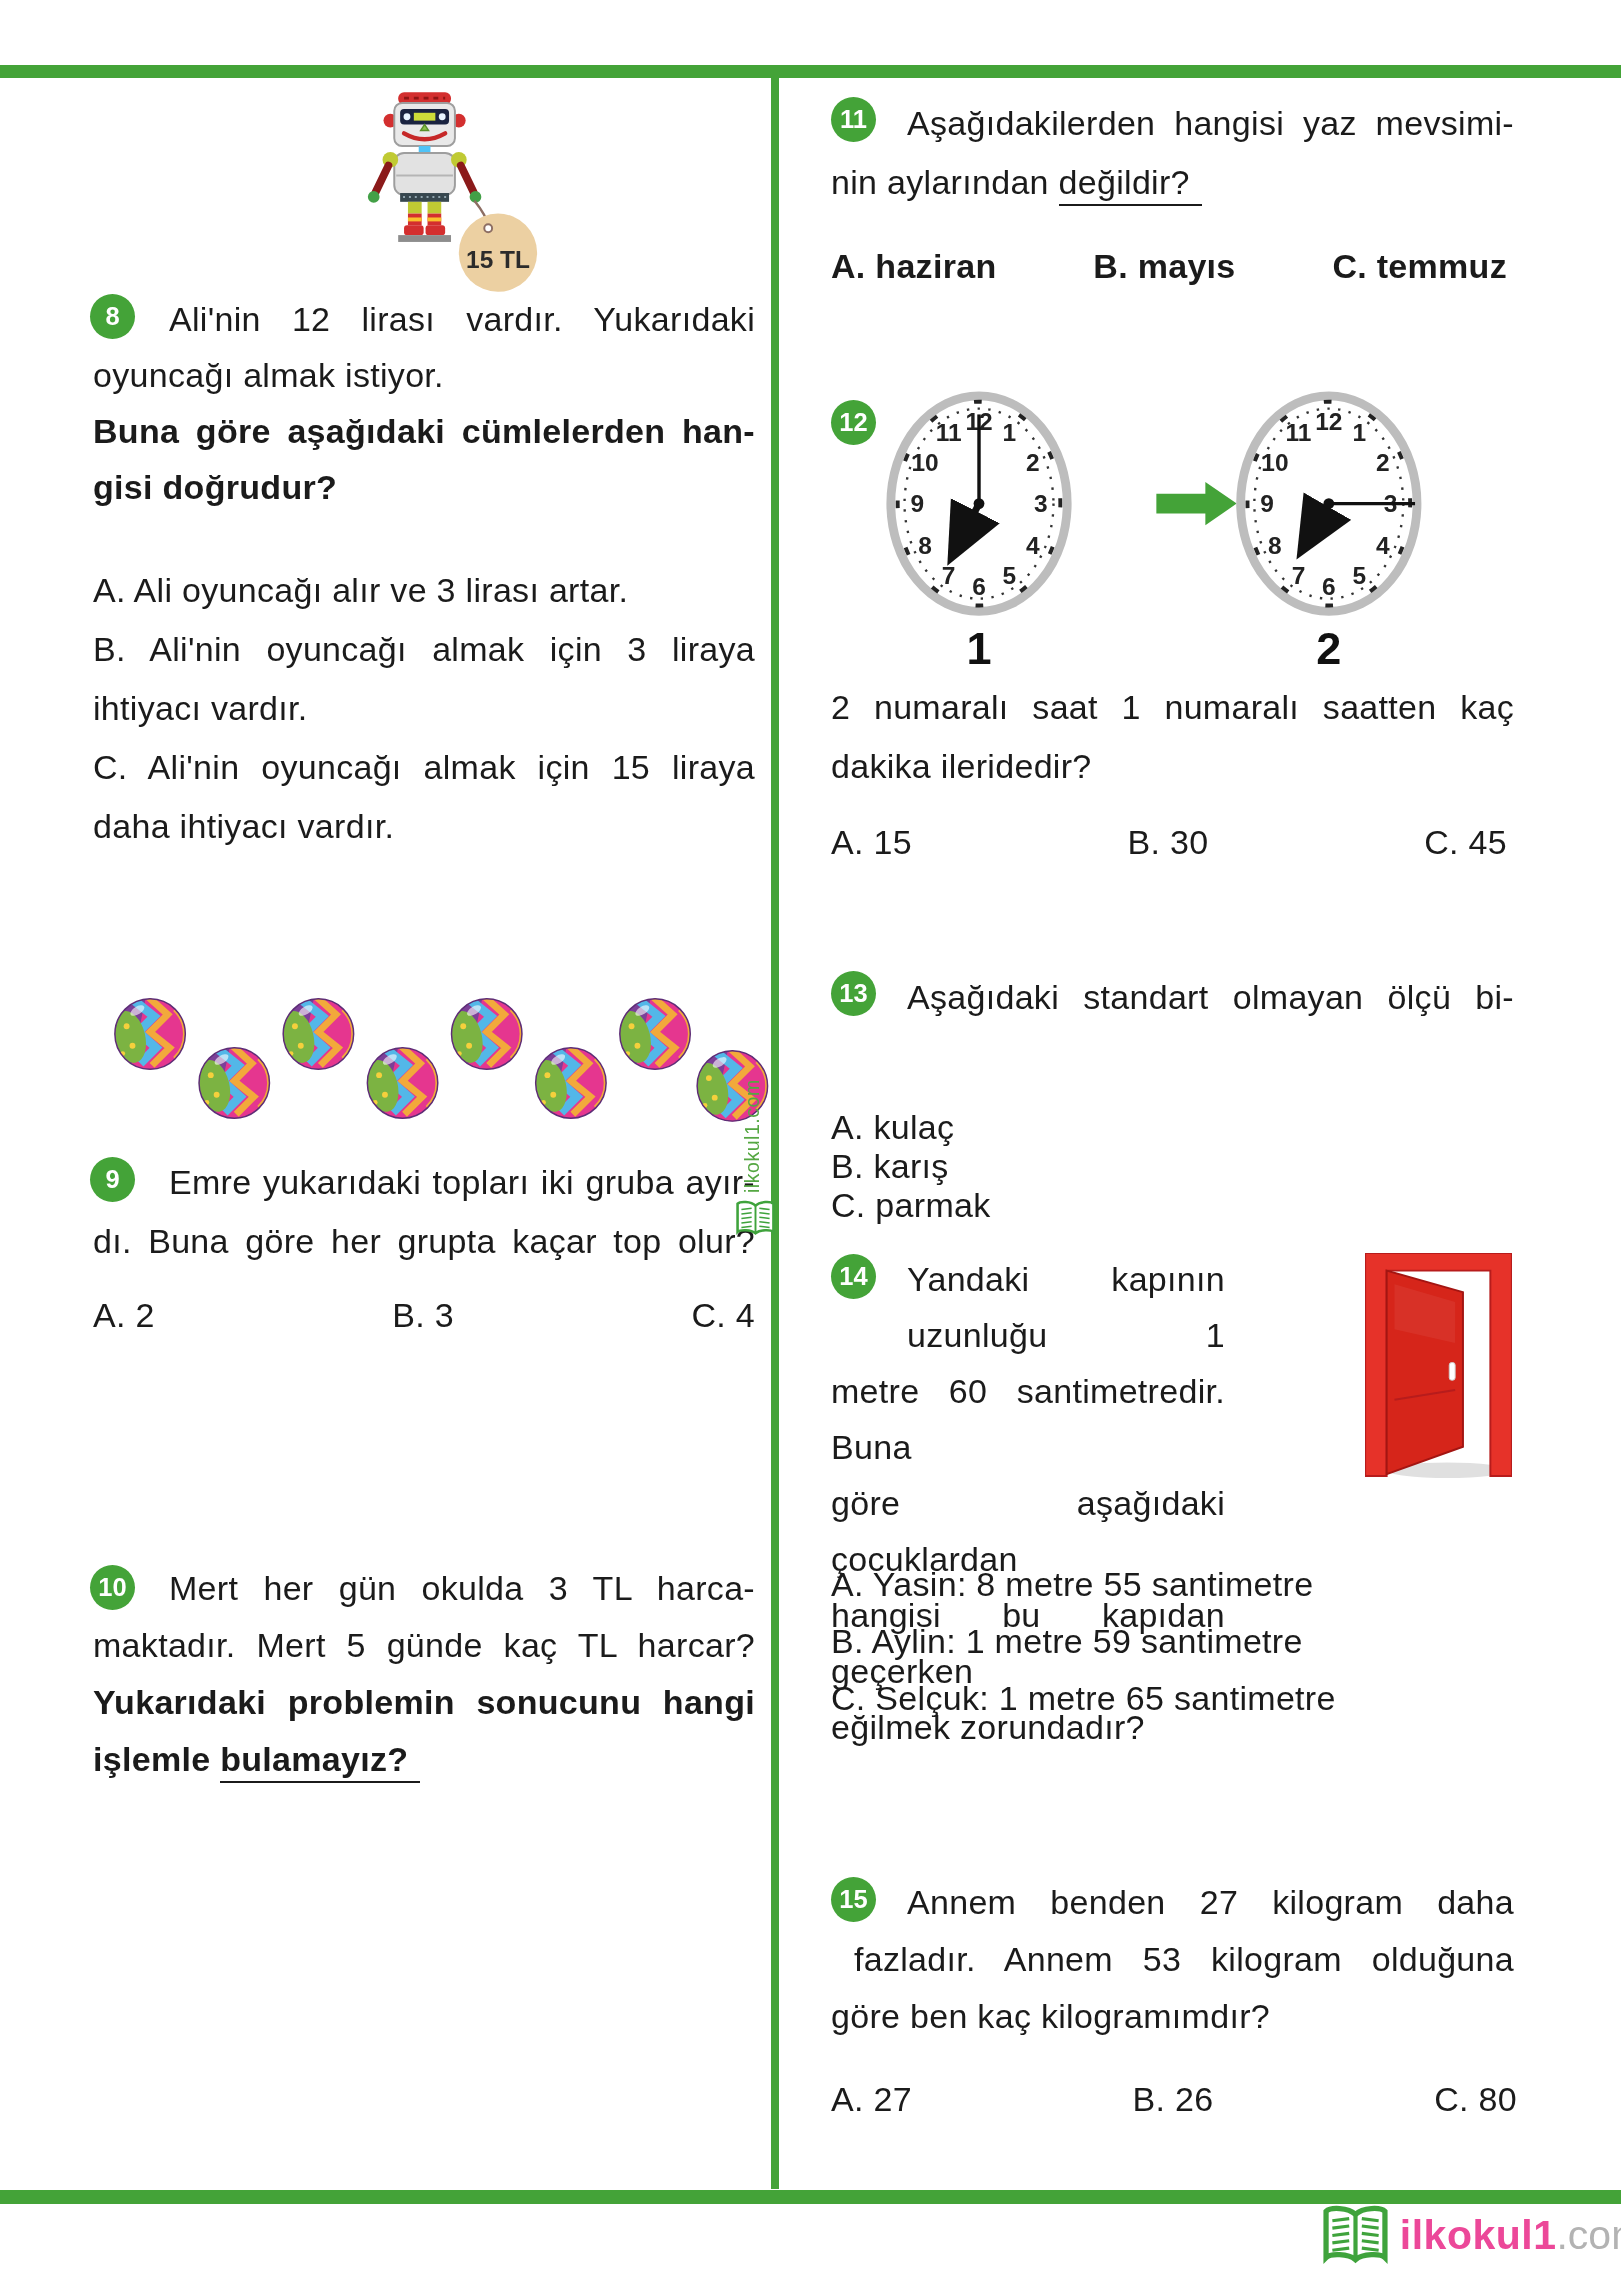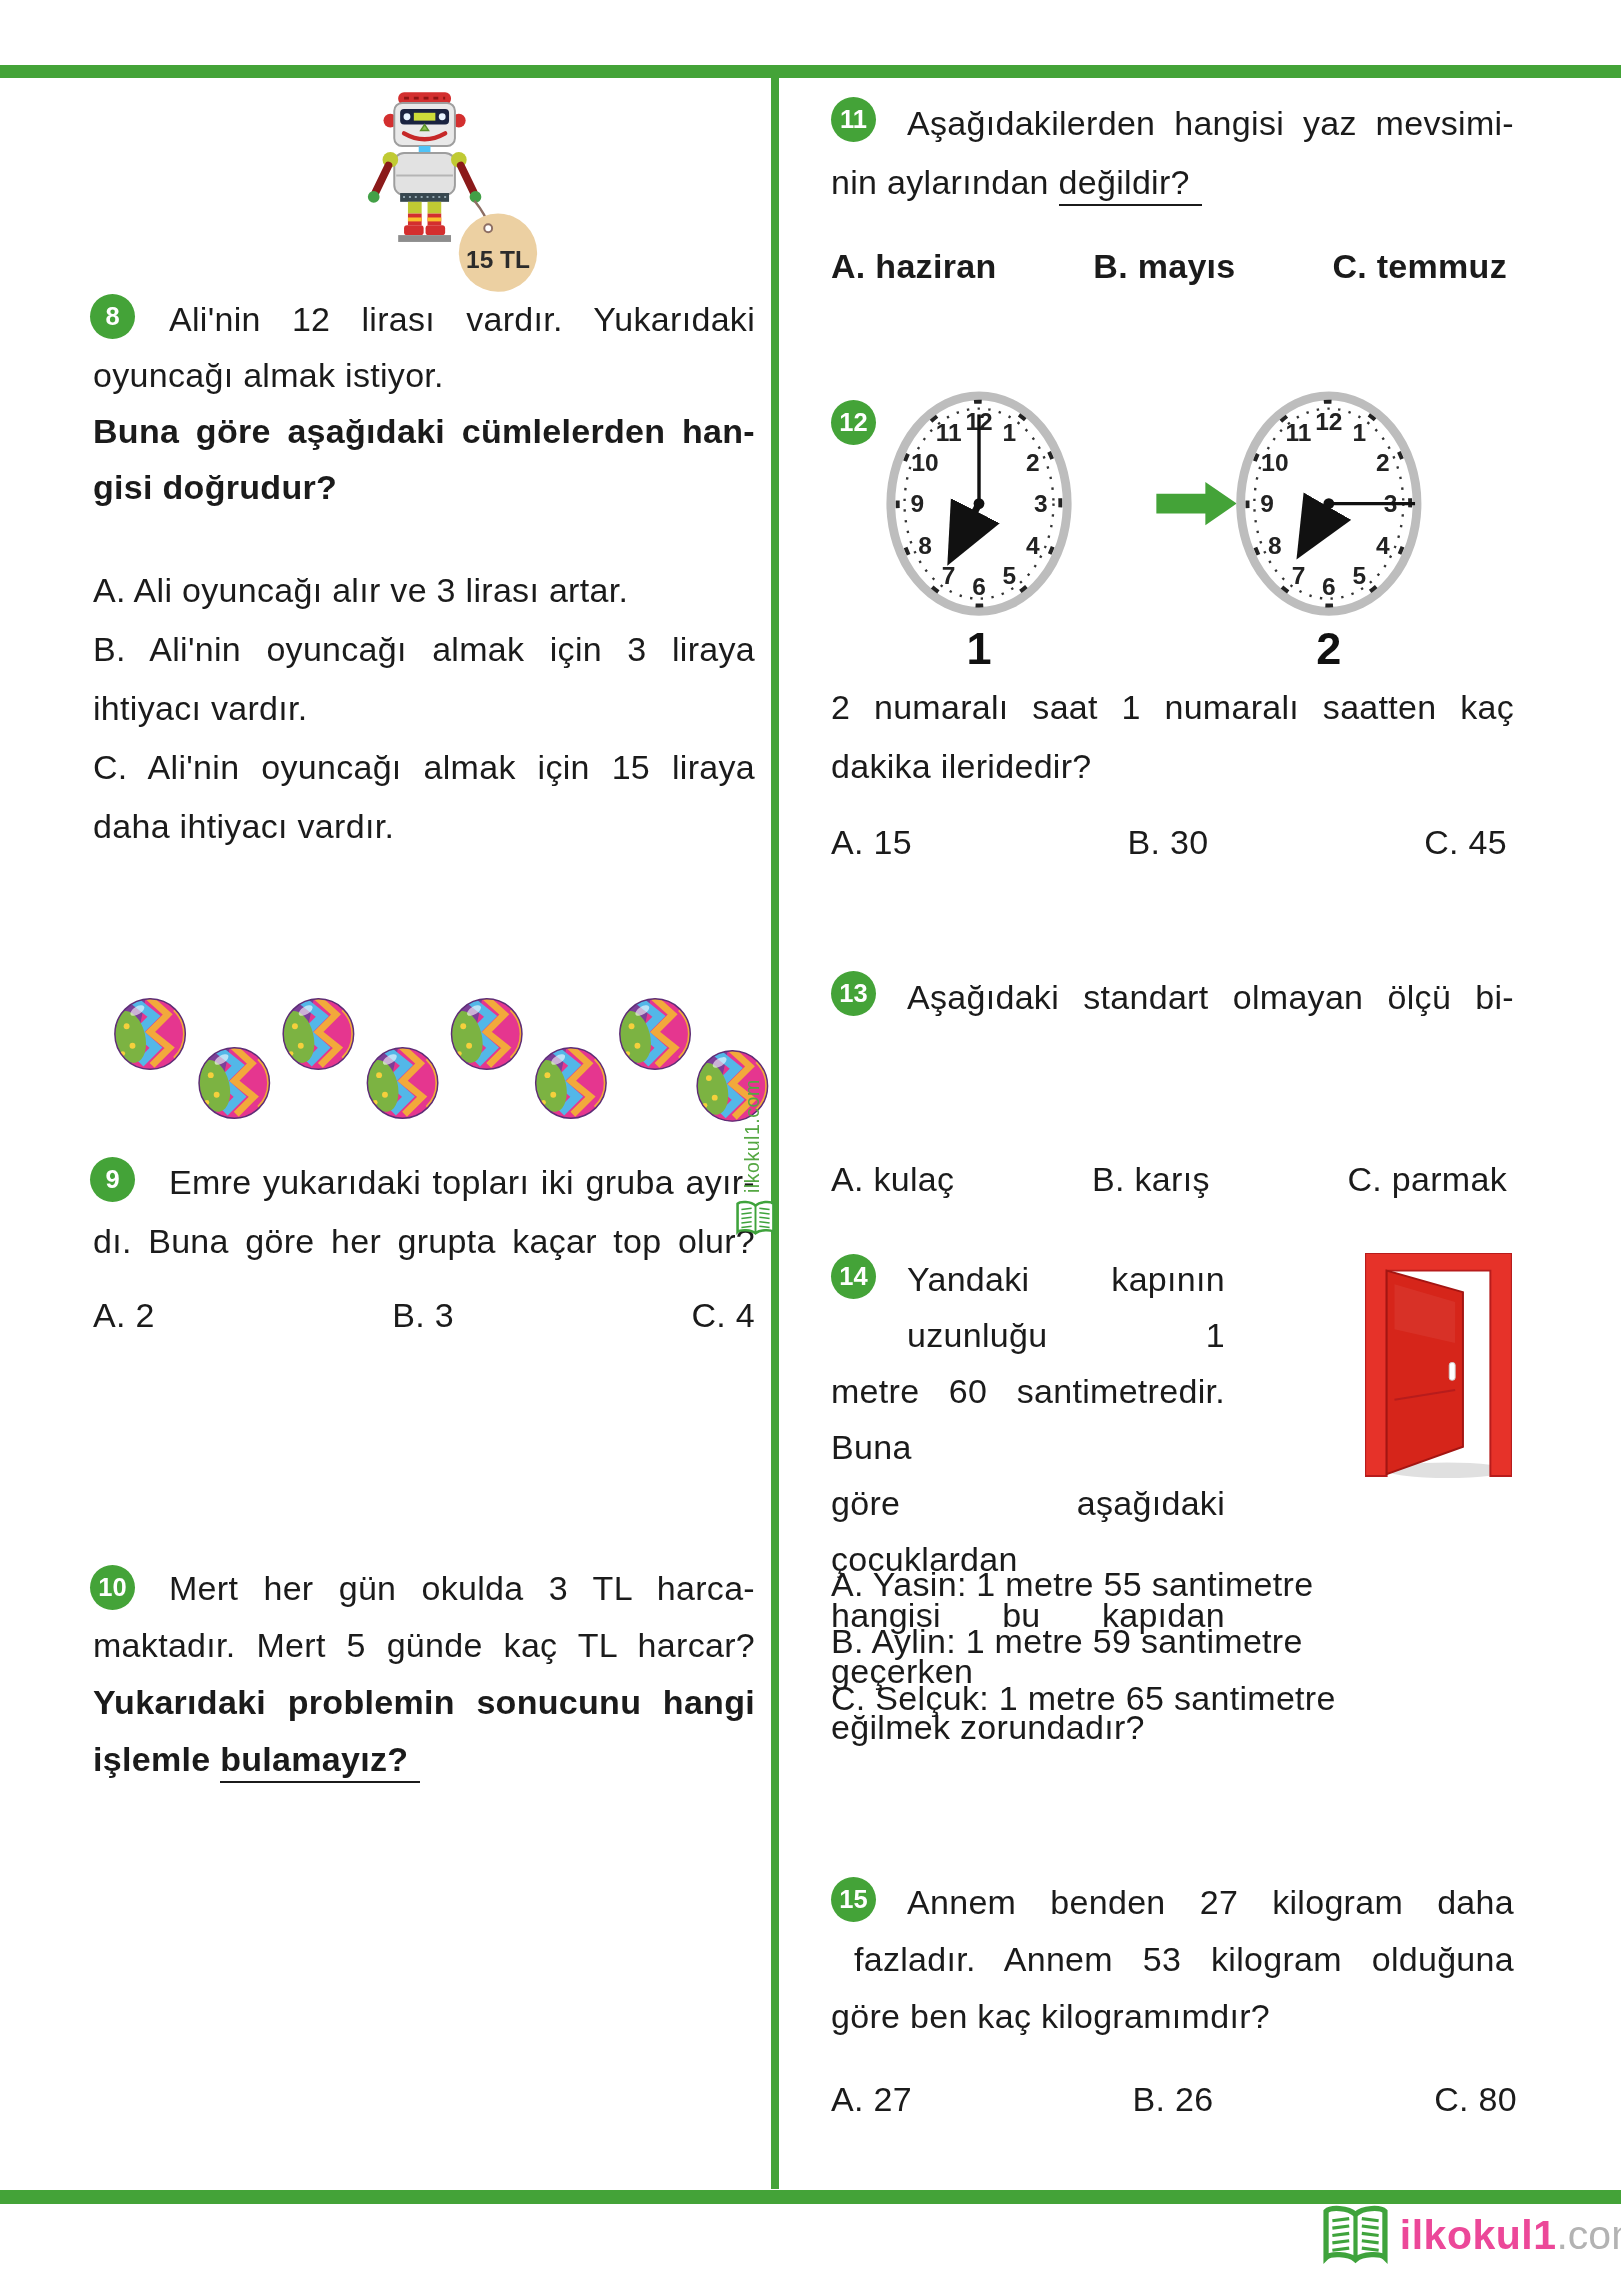--- a/index.html
+++ b/index.html
@@ -223,21 +223,21 @@
   <div class="optrow" style="left:831px;top:823px;width:676px;">
     <span>A. 15</span>
     <span>B. 30</span>
     <span>C. 45</span>
   </div>
 
   <div class="badge" style="left:831px;top:971px;">13</div>
   <div class="txtblock" style="left:831px;top:968px;width:683px;">
     <div class="wrapln just pad1" style="line-height:59px;">Aşağıdaki standart olmayan ölçü bi-</div>
   </div>
-  <div class="optrow" style="left:831px;top:1160px;width:676px;">
+  <div class="optrow" style="left:831px;top:1108px;width:676px;flex-direction:column;">
     <span>A. kulaç</span>
     <span>B. karış</span>
     <span>C. parmak</span>
   </div>
 
   <div class="badge" style="left:831px;top:1254px;">14</div>
   <div class="txtblock" style="left:831px;top:1251px;width:394px;">
     <div class="wrapln just pad1">Yandaki kapının uzunluğu 1</div>
     <div class="wrapln just">metre 60 santimetredir. Buna</div>
     <div class="wrapln just">göre aşağıdaki çocuklardan</div>
@@ -247,21 +247,21 @@
 
   <svg style="position:absolute;left:1365px;top:1253px;" width="147" height="227" viewBox="0 0 150 232">
     <ellipse cx="84" cy="222" rx="62" ry="8" fill="rgba(0,0,0,0.12)"></ellipse>
     <polygon points="0,0 150,0 150,228 128,228 128,18 22,18 22,228 0,228" fill="#e63229" stroke="#b71c1c" stroke-width="2"></polygon>
     <polygon points="22,18 100,40 100,198 22,226" fill="#d6251a" stroke="#a31512" stroke-width="2"></polygon>
     <polygon points="30,32 92,50 92,92 30,78" fill="rgba(255,255,255,0.06)"></polygon>
     <line x1="30" y1="150" x2="92" y2="140" stroke="#b71c1c" stroke-width="2"></line>
     <rect x="86" y="112" width="6" height="18" rx="2.5" fill="#fff" stroke="#cfcfcf" stroke-width="1"></rect>
   </svg>
   <div class="txtblock" style="left:831px;top:1556px;width:683px;">
-    <div class="opt optlh3">A. Yasin: 1 metre 55 santimetre</div>
+    <div class="opt optlh3">A. Yasin: 8 metre 55 santimetre</div>
     <div class="opt optlh3">B. Aylin: 1 metre 59 santimetre</div>
     <div class="opt optlh3">C. Selçuk: 1 metre 65 santimetre</div>
   </div>
 
   <div class="badge" style="left:831px;top:1877px;">15</div>
   <div class="txtblock" style="left:831px;top:1874px;width:683px;">
     <div class="wrapln just pad1" style="line-height:57px;">Annem benden 27 kilogram daha</div>
     <div class="wrapln just" style="line-height:57px;margin-left:23px;">fazladır. Annem 53 kilogram olduğuna</div>
     <div class="ln" style="line-height:57px;">göre ben kaç kilogramımdır?</div>
   </div>

